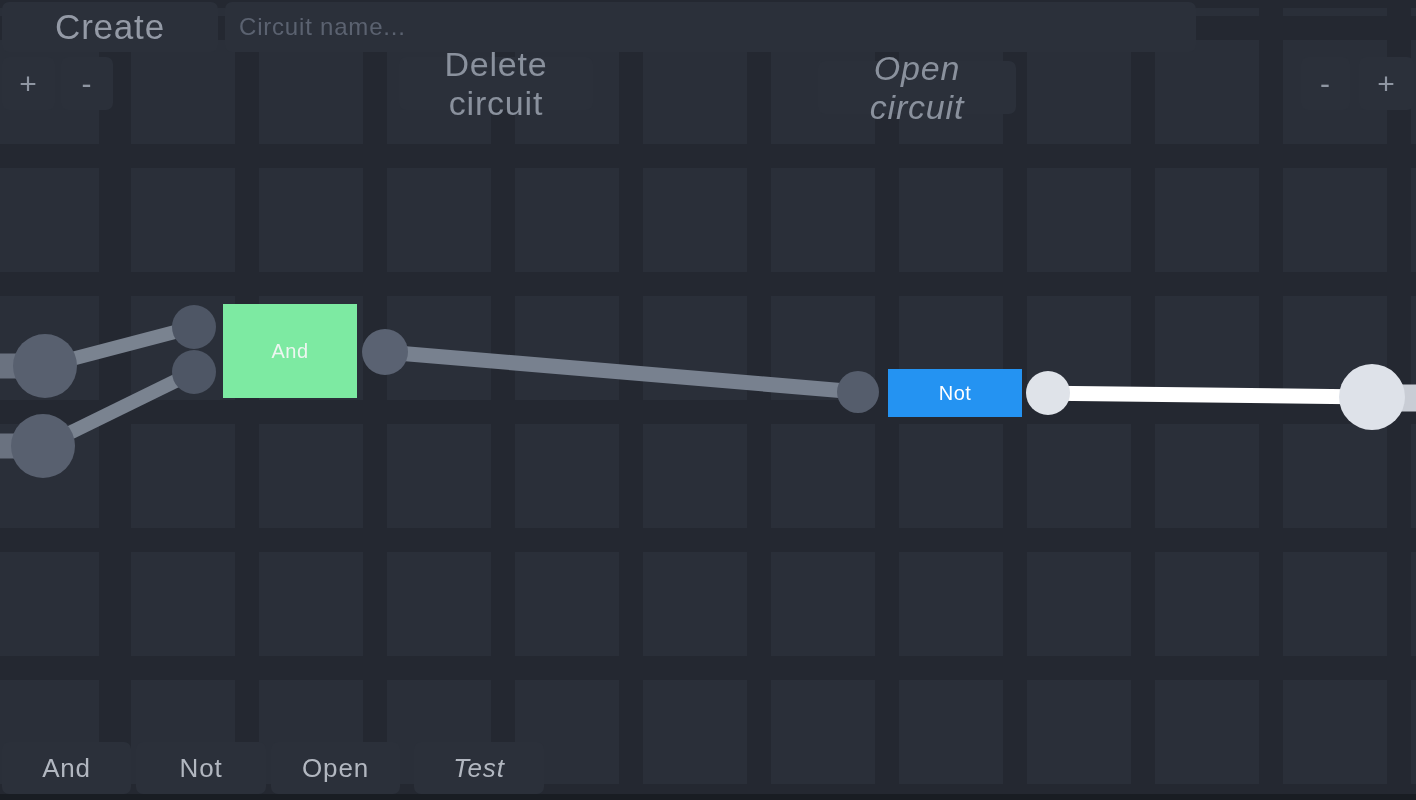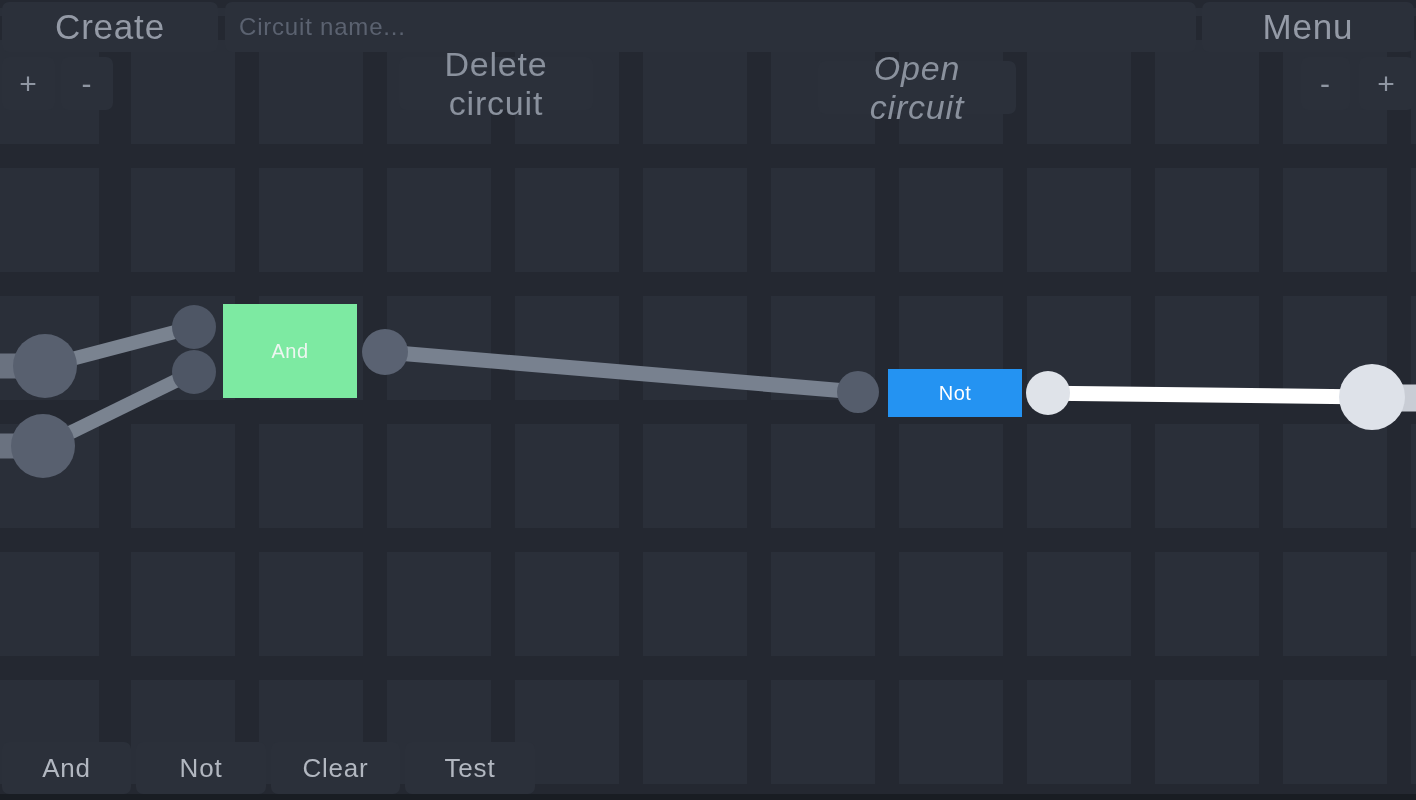--- a/index.html
+++ b/index.html
@@ -36,21 +36,21 @@
   #btn-zoom-out-left{left:61px;top:57px;width:52px;height:53px;}
   #btn-delete{left:399px;top:57px;width:194px;height:53px;}
   #btn-clear{left:600px;top:57px;width:211px;height:53px;}
   #btn-open{left:818px;top:61px;width:198px;height:53px;font-style:italic;}
   #btn-zoom-out-right{left:1301px;top:57px;width:49px;height:53px;}
   #btn-zoom-in-right{left:1359px;top:57px;width:55px;height:53px;}
   
   #pal-and{left:2px;top:742px;width:129px;height:52px;}
   #pal-not{left:136px;top:742px;width:130px;height:52px;}
   #pal-nand{left:271px;top:742px;width:129px;height:52px;}
-  #pal-test{left:405px;top:742px;width:130px;height:52px;}
+  #pal-test{left:414px;top:742px;width:130px;height:52px;font-style:italic;}
   #bottom-strip{position:absolute;z-index:2;left:0;top:794px;width:1416px;height:6px;background:#191d23;}
 </style>
 </head>
 <body>
 
 <div id="app">
 
   <svg id="circuit-svg" width="1416" height="800" viewBox="0 0 1416 800">
       <line x1="0" y1="366" x2="45" y2="366" stroke="#6a7280" stroke-width="25"></line>
       <line x1="0" y1="446" x2="43" y2="446" stroke="#6a7280" stroke-width="25"></line>
@@ -72,28 +72,27 @@
       <circle cx="194" cy="327" r="22" fill="#4e5665"></circle>
       <circle cx="194" cy="372" r="22" fill="#4e5665"></circle>
       <circle cx="385" cy="352" r="23" fill="#5a6272"></circle>
       <circle cx="858" cy="392" r="21" fill="#555d6c"></circle>
       <circle cx="1048" cy="393" r="22" fill="#dfe3e9"></circle>
       <circle cx="1372" cy="397" r="33" fill="#dee2e9"></circle>
     </svg>
 
   <button class="ui" id="btn-create">Create</button>
   <input id="circuit-name" value="" placeholder="Circuit name..." style="">
-  <button class="ui" id="btn-menu">Menu</button>
 
   <button class="ui small" id="btn-zoom-in-left">+</button>
   <button class="ui small" id="btn-zoom-out-left">-</button>
   <button class="ui mid" id="btn-delete">Delete circuit</button>
   <button class="ui mid" id="btn-open">Open circuit</button>
   <button class="ui small" id="btn-zoom-out-right">-</button>
   <button class="ui small" id="btn-zoom-in-right">+</button>
 
   <button class="ui palette" id="pal-and">And</button>
   <button class="ui palette" id="pal-not">Not</button>
-  <button class="ui palette" id="pal-nand">Clear</button>
+  <button class="ui palette" id="pal-nand">Open</button>
   <button class="ui palette" id="pal-test">Test</button>
 
   <div id="bottom-strip"></div>
 </div>
 
 </body></html>

